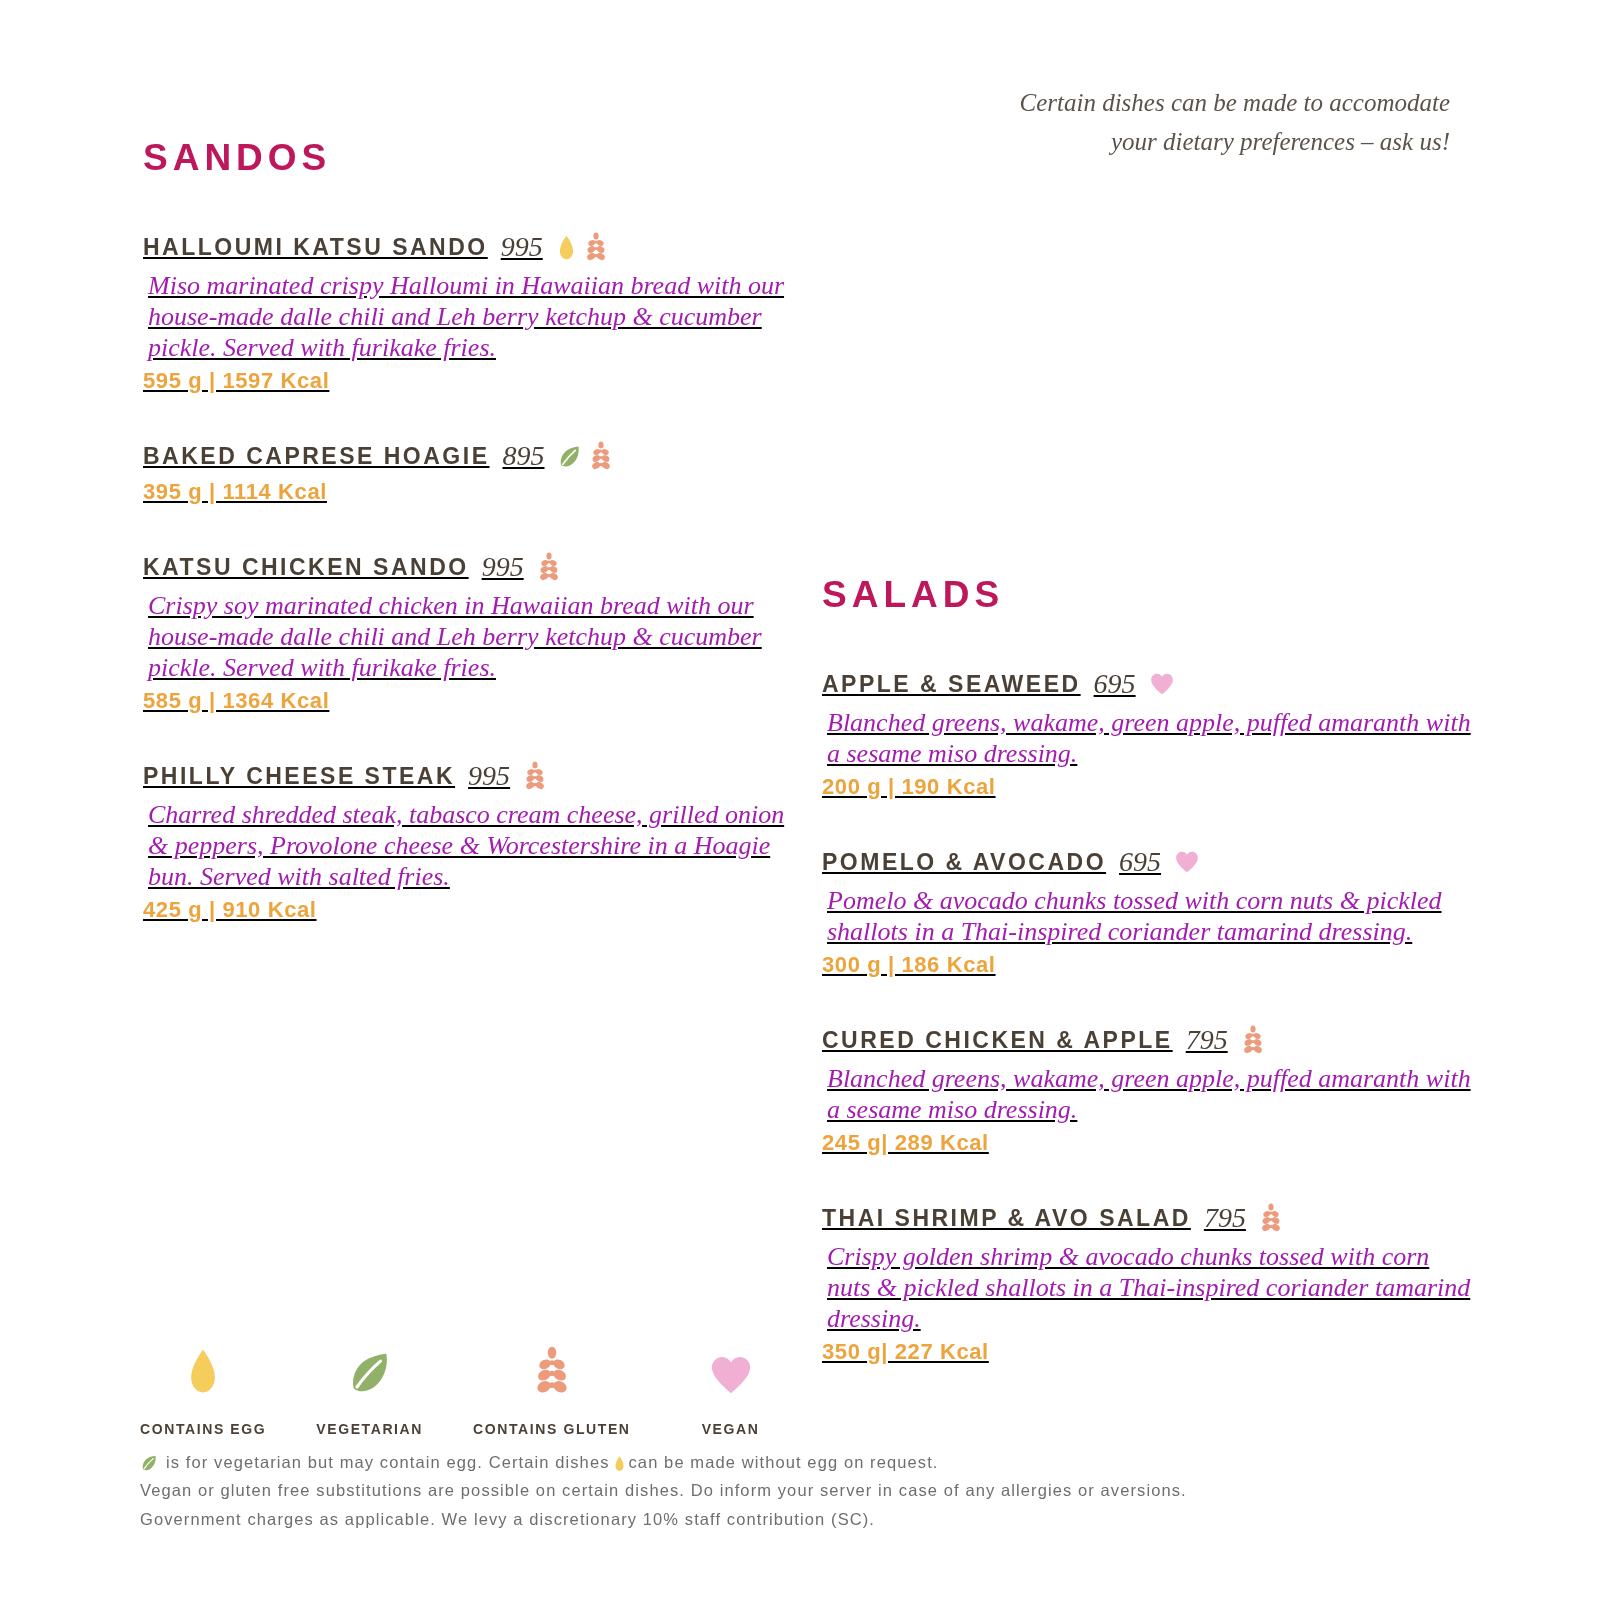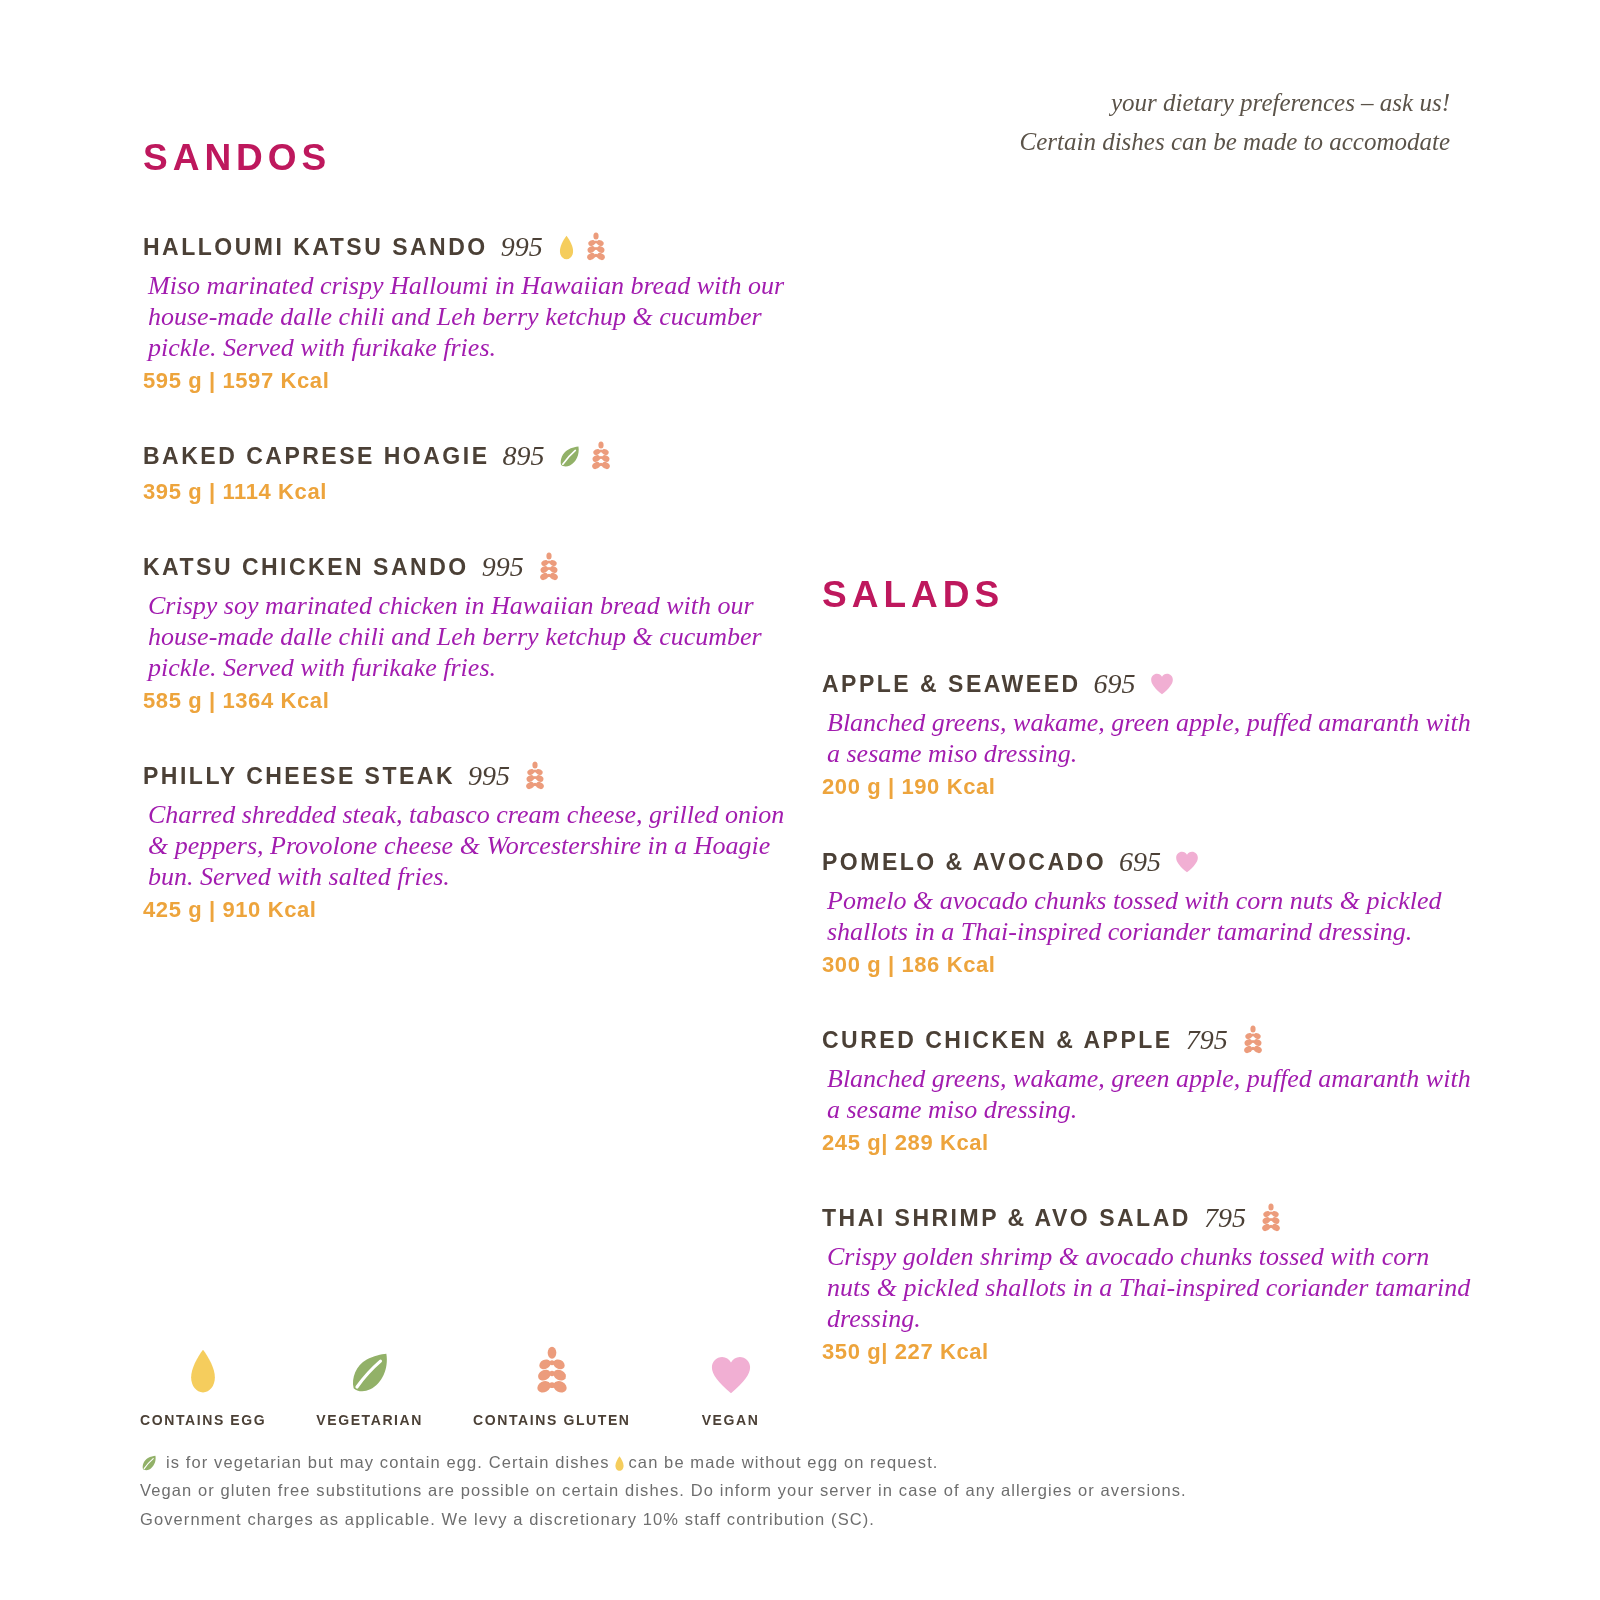--- a/index.html
+++ b/index.html
@@ -15,21 +15,21 @@
     font-size:25px;line-height:1.55;color:#5b5349;
   }
   
   .col{position:absolute;width:665px;}
   .col-left{left:143px;top:137px;}
   .col-right{left:822px;top:574px;}
   .section-title{
     margin:0 0 52px 0;
     font-size:37px;font-weight:700;letter-spacing:5px;color:#be185d;
   }
-  .menu-item{margin-bottom:46px;}
+  .menu-item{margin-bottom:46px;text-decoration:underline;}
   .item-head{display:flex;align-items:center;gap:13px;margin-bottom:7px;}
   .item-name{
     margin:0;font-size:23px;font-weight:700;letter-spacing:2.5px;color:#4b4036;
   }
   .item-price{
     font-family:"Liberation Serif",serif;font-style:italic;
     font-size:28px;color:#4b4036;
   }
   .badges{display:flex;align-items:center;gap:7px;}
   .item-desc{
@@ -42,21 +42,21 @@
     font-size:22px;font-weight:700;letter-spacing:.6px;color:#eda43c;
   }
   
   .badge{display:inline-block;}
   .badge.b-egg{width:21px;height:27px;fill:#f5cd5d;}
   .badge.b-leaf{width:25px;height:25px;fill:#92b168;}
   .badge.b-wheat{width:24px;height:30px;fill:#ec9c7c;}
   .badge.b-heart{width:26px;height:24px;fill:#f1afd3;}
   
   .legend{position:absolute;left:140px;top:1344px;display:flex;gap:50px;}
-  .legend-entry{display:flex;flex-direction:column;align-items:center;gap:16px;min-width:100px;}
+  .legend-entry{display:flex;flex-direction:column;align-items:center;gap:25px;min-width:100px;}
   .legend-entry .iconbox{height:52px;display:flex;align-items:flex-end;}
   .legend-entry .l-egg{width:38px;height:50px;fill:#f5cd5d;}
   .legend-entry .l-leaf{width:47px;height:47px;fill:#92b168;}
   .legend-entry .l-wheat{width:40px;height:50px;fill:#ec9c7c;}
   .legend-entry .l-heart{width:46px;height:42px;fill:#f1afd3;}
   .legend-label{font-size:14px;font-weight:700;letter-spacing:1.6px;color:#4b4036;}
   
   .footer{
     position:absolute;left:140px;top:1448px;width:1370px;
     font-size:16.5px;line-height:1.72;letter-spacing:1.1px;color:#6e6e6e;
@@ -88,22 +88,22 @@
     <ellipse cx="7.2" cy="24.5" rx="4.2" ry="3.2" transform="rotate(-28 7.2 24.5)"></ellipse>
     <ellipse cx="16.8" cy="24.5" rx="4.2" ry="3.2" transform="rotate(28 16.8 24.5)"></ellipse>
     <circle cx="12" cy="23.5" r="1.7"></circle>
   </symbol>
   <symbol id="sym-heart" viewBox="0 0 24 22">
     <path d="M12 20.5 C5.2 15 2 10.7 2 7 C2 3.9 4.5 1.6 7.4 1.6 C9.3 1.6 11.1 2.7 12 4.4 C12.9 2.7 14.7 1.6 16.6 1.6 C19.5 1.6 22 3.9 22 7 C22 10.7 18.8 15 12 20.5 Z"></path>
   </symbol>
 </svg>
 
 <div class="diet-note">
+  <div>Certain dishes can be made to accomodate</div>
   <div>your dietary preferences – ask us!</div>
-  <div>Certain dishes can be made to accomodate</div>
 </div>
 
 <section class="col col-left">
   <h2 class="section-title">SANDOS</h2>
 
   <article class="menu-item">
     <div class="item-head">
       <h3 class="item-name">HALLOUMI KATSU SANDO</h3>
       <span class="item-price">995</span>
       <span class="badges">

